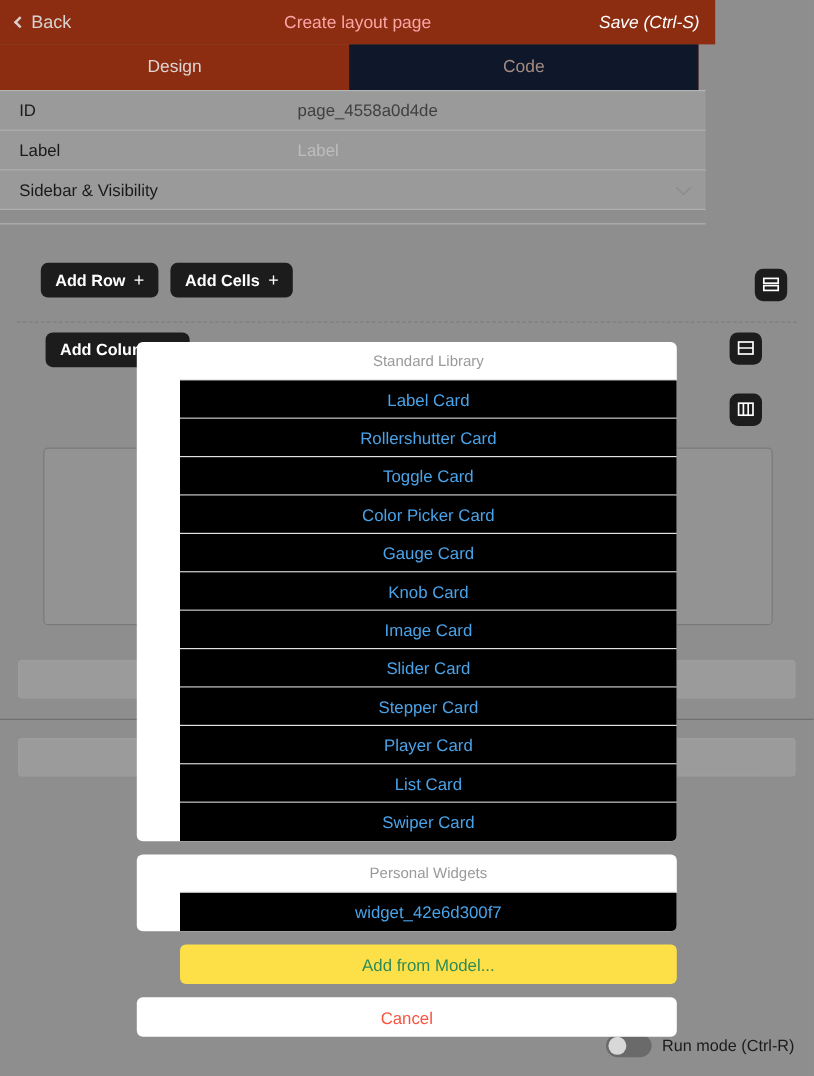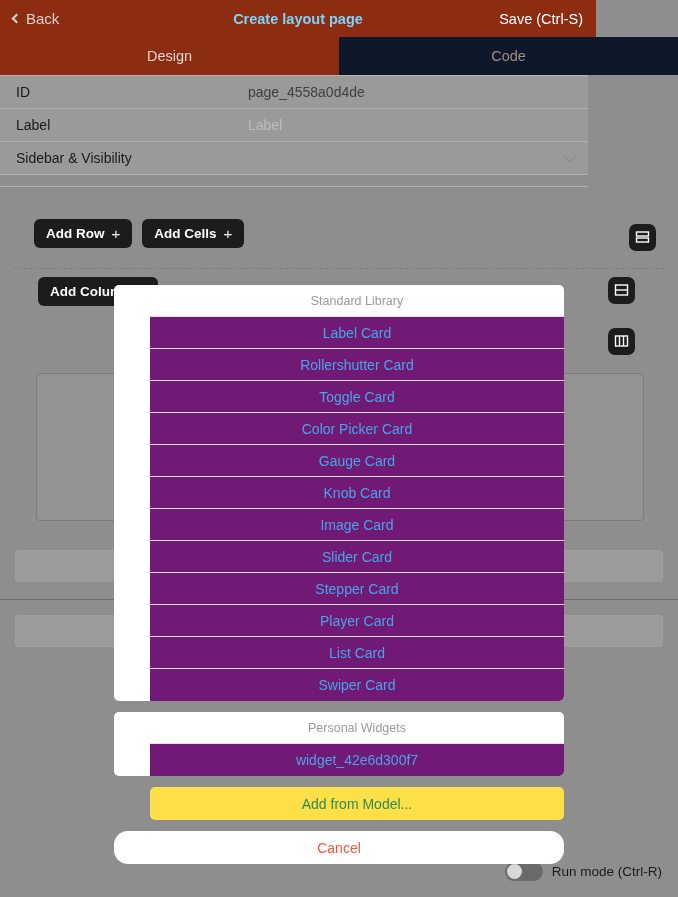--- a/index.html
+++ b/index.html
@@ -44,37 +44,38 @@
     width: 7px; height: 7px;
     border-left: 2px solid #d9d2cf;
     border-bottom: 2px solid #d9d2cf;
     transform: rotate(45deg);
     margin-right: 2px;
   }
   .title-center {
     position: absolute;
     left: 0; right: 0;
     text-align: center;
-    color: #7dd3fc;
+    color: #fca5a5;
     font-size: 14.5px;
-    font-weight: bold;
+    font-weight: normal;
     pointer-events: none;
   }
   .save-btn {
     color: #ffffff;
     font-size: 14.5px;
     cursor: pointer;
     z-index: 2;
+    font-style: italic;
   }
 
   
   .tabbar {
     position: absolute;
     top: 37px; left: 0;
-    width: 678px;
+    width: 582px;
     height: 38px;
     display: flex;
     background: #8c2d12;
   }
   .tab {
     flex: 1;
     display: flex;
     align-items: center;
     justify-content: center;
     font-size: 14.5px;
@@ -286,21 +287,21 @@
   }
   .sheet-item {
     height: 32px;
     display: flex;
     align-items: center;
     justify-content: center;
     font-size: 14px;
     color: #4aa3e8;
     border-bottom: 1px solid #e2e2e2;
     cursor: pointer;
-    background: #701a75;
+    background: #000000;
   }
   .sheet-item:last-child { border-bottom: none; }
 
   .sheet-gap { height: 11px; }
 
   .sheet-action {
     height: 33px;
     display: flex;
     align-items: center;
     justify-content: center;
@@ -309,21 +310,20 @@
     cursor: pointer;
   }
   .action-model {
     background: #fde047;
     color: #2e8b57;
     margin-left: 36px;
   }
   .action-cancel {
     background: #ffffff;
     color: #f8533f;
-    border-radius: 14px;
   }
 </style>
 </head>
 <body>
 
 <div id="app">
 
   <div class="titlebar">
     <div class="back-btn">
       <span class="chev-left"></span>

